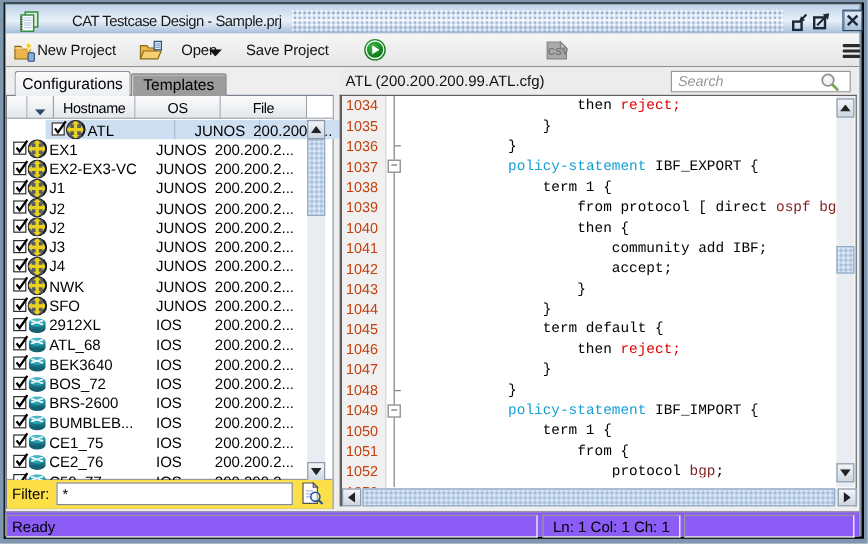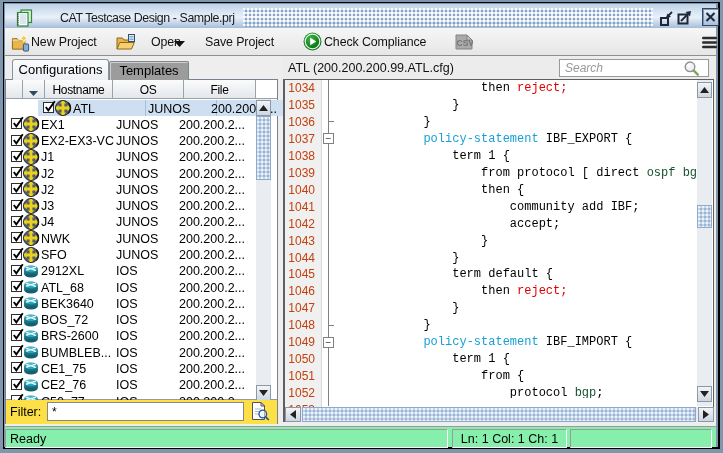--- a/index.html
+++ b/index.html
@@ -29,21 +29,21 @@
 #tablebox{position:absolute;left:6px;top:80px;width:271px;height:320px;background:#fff;border-bottom:1px solid #999}
 
 #thead{position:absolute;left:6px;top:80px;width:265px;height:19px}
 .hc{position:absolute;top:0;height:19px;background:linear-gradient(#fbfbfc,#e3e7eb);border-right:1px solid #9aa2aa;border-bottom:1px solid #9aa2aa;text-align:center;font-size:12px;letter-spacing:-0.35px;padding-top:2.5px}
 
 .row{position:absolute;left:6px;width:250px;height:16.3px;font-size:12.5px;white-space:nowrap}
 .row .cb{position:absolute;left:5px;top:2px;width:11px;height:11px;background:#fff;border:1px solid #2e2e2e}
 .row .cb svg{position:absolute;left:-1px;top:-3px}
 .row .ric{position:absolute;left:17px;top:0px}
 .row .hn{position:absolute;left:35px;top:1.5px}
-.row .os{position:absolute;left:110px;top:1.5px}
+.row .os{position:absolute;left:124px;top:1.5px}
 .row .fl{position:absolute;left:173px;top:1.5px}
 
 .sbtn{position:absolute;background:linear-gradient(#f2f4f7,#cdd7e2);border:1px solid #8a98a8;display:flex;align-items:center;justify-content:center}
 .thumb{position:absolute;background:#c2d5ea;border:1px solid #91a8c6;
  background-image:radial-gradient(circle at 1px 1px,rgba(246,250,255,.8) .8px,transparent 1px),radial-gradient(circle at 1px 1px,rgba(126,152,188,.55) .8px,transparent 1px);
  background-size:4px 4px;background-position:0 0,2px 2px;}
 .track{position:absolute;background:#e9edf2}
 
 #filterrow{position:absolute;left:6px;top:400px;width:271px;height:24px;background:#fde047}
 #filterlbl{position:absolute;left:4px;top:5px;font-size:12.5px}
@@ -54,23 +54,23 @@
 #rlabel{position:absolute;left:5px;top:4px;font-size:12.5px;color:#111}
 #search{position:absolute;left:276px;top:2px;width:150px;height:18px;background:#fff;border:1px solid #999;color:#999;font-style:italic;font-size:12px;padding:1px 5px;font-family:"Liberation Sans",sans-serif}
 #codebox{position:absolute;left:283px;top:79px;width:431px;height:343px;background:#fff;border-left:2px solid #5f5f5f;border-top:1px solid #5f5f5f;border-right:1px solid #5f5f5f}
 #gutter{position:absolute;left:0;top:0;width:37px;height:327px;background:#f0f0f0;border-right:1px solid #d8d8d8}
 #gutter pre{font-family:Liberation Sans, sans-serif;font-size:12px;line-height:16.95px;color:#c2410c;text-align:right;padding:0 6px 0 0;margin-top:0px}
 #foldline{position:absolute;left:43px;top:0;width:1px;height:326px;background:#808080}
 .foldbox{position:absolute;left:38px;width:11px;height:11px;background:#fff;border:1px solid #808080;font-size:10px;line-height:9px;text-align:center;color:#333}
 .foldtick{position:absolute;left:44px;width:5px;height:1px;background:#808080}
 #code{position:absolute;left:52px;top:0;width:360px;height:318px;overflow:hidden}
 #code pre{font-family:"Liberation Mono",monospace;font-size:12px;line-height:16.95px;color:#000;margin-top:0px}
-.kw{color:#189fd4}.bl{color:#14532d}.rd{color:#e00000}
-
-#status{position:absolute;left:5px;top:426px;width:711px;height:21px;background:#86efac;border-top:1px solid #9a9a9a}
+.kw{color:#189fd4}.bl{color:#7f1d1d}.rd{color:#e00000}
+
+#status{position:absolute;left:5px;top:426px;width:711px;height:21px;background:#8b5cf6;border-top:1px solid #9a9a9a}
 .spanel{position:absolute;top:2px;height:19px;border:1px solid;border-color:#9a9a9a #fff #fff #9a9a9a;font-size:12.5px;padding:2px 4px}
 </style></head>
 <body>
 <div id="blk"></div>
 <div id="content"></div>
 
 <div id="title">
   <div id="titletex"></div>
   <svg id="ticon" width="18" height="18" viewBox="0 0 18 18">
     <rect x="6" y="1" width="10.5" height="12.5" fill="#dcecdc" stroke="#2e8b3a" stroke-width="1.2"></rect>
@@ -119,21 +119,20 @@
     <defs>
         <radialGradient id="gg" cx="40%" cy="35%">
           <stop offset="0%" stop-color="#3db848"></stop>
           <stop offset="100%" stop-color="#0c7a16"></stop>
         </radialGradient>
       </defs>
     <circle cx="9.5" cy="9.5" r="9" fill="url(#gg)"></circle>
     <circle cx="9.5" cy="9.5" r="7.3" fill="none" stroke="rgba(255,255,255,.9)" stroke-width="1.2"></circle>
     <path d="M7.2 5.8 L13.2 9.5 L7.2 13.2 z" fill="#fff"></path>
   </svg>
-  <span class="tbt" style="left:319px">Check Compliance</span>
   <svg class="tbi" style="left:450px;top:6px" width="18" height="16" viewBox="0 0 18 16">
     <path d="M1 1 h11 l5 5 v9 H1 z" fill="#aaaaaa" stroke="#838383"></path>
     <path d="M12 1 l5 5 h-5 z" fill="#c6c6c6" stroke="#838383"></path>
     <text x="1.5" y="12" font-size="8.5" font-weight="bold" fill="#757575" font-family="Liberation Sans">CSV</text>
   </svg>
   <svg class="tbi" style="left:697px;top:8px" width="15" height="13" viewBox="0 0 15 13">
     <path d="M1.3 2 h12.4 M1.3 6.5 h12.4 M1.3 11 h12.4" stroke="#2b2b2b" stroke-width="2.6" stroke-linecap="round"></path>
   </svg>
 </div>
 

